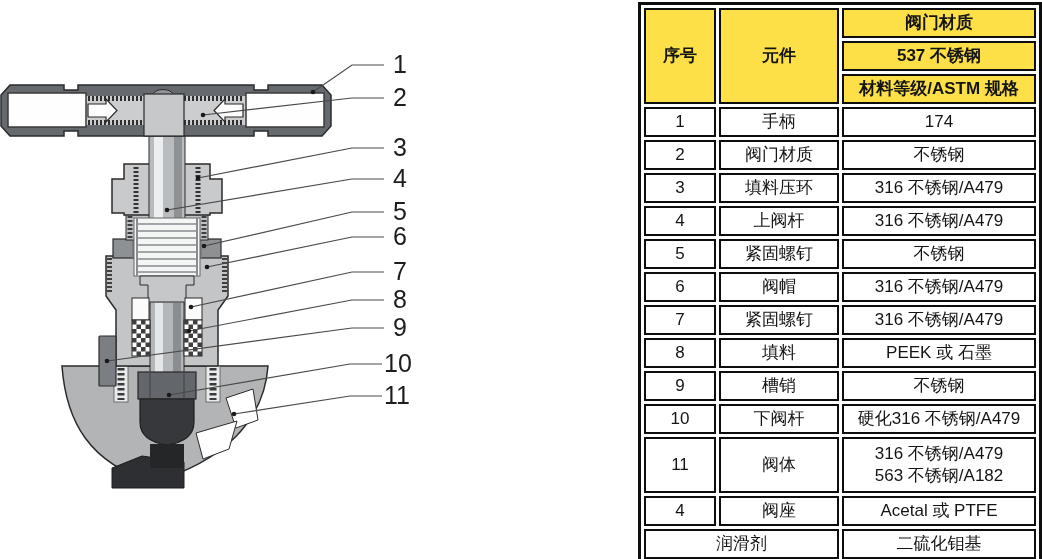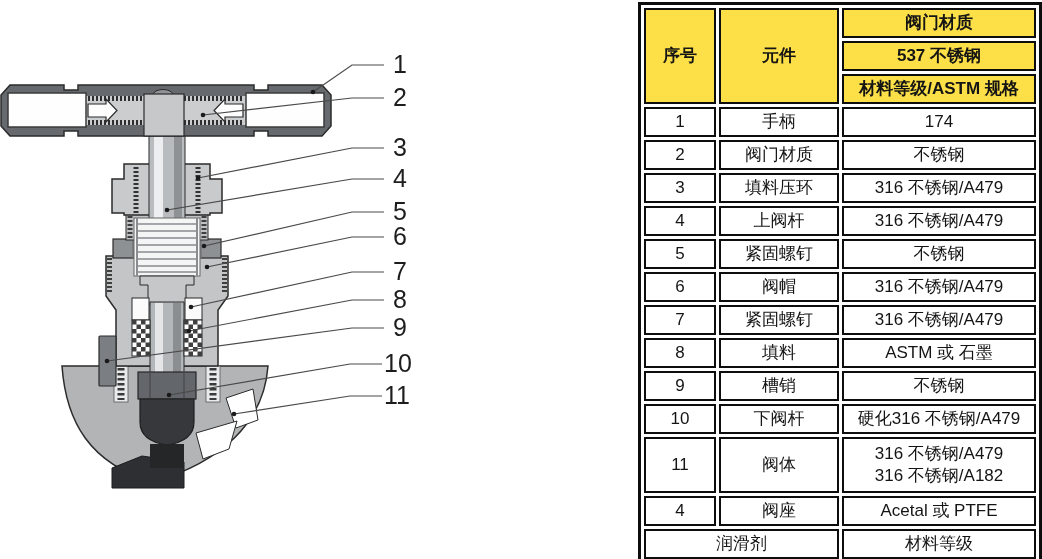--- a/index.html
+++ b/index.html
@@ -232,46 +232,46 @@
         <td>316 不锈钢/A479</td>
       </tr>
       <tr class="drow">
         <td>7</td>
         <td>紧固螺钉</td>
         <td>316 不锈钢/A479</td>
       </tr>
       <tr class="drow">
         <td>8</td>
         <td>填料</td>
-        <td>ASTM 或 石墨</td>
+        <td>PEEK 或 石墨</td>
       </tr>
       <tr class="drow">
         <td>9</td>
         <td>槽销</td>
         <td>不锈钢</td>
       </tr>
       <tr class="drow">
         <td>10</td>
         <td>下阀杆</td>
         <td>硬化316 不锈钢/A479</td>
       </tr>
       <tr class="tall">
         <td>11</td>
         <td>阀体</td>
         <td class="mat2">
           <div>316 不锈钢/A479</div>
-          <div>316 不锈钢/A182</div>
+          <div>563 不锈钢/A182</div>
         </td>
       </tr>
       <tr class="drow">
         <td>4</td>
         <td>阀座</td>
         <td>Acetal 或 PTFE</td>
       </tr>
       <tr class="drow">
         <td colspan="2">润滑剂</td>
-        <td>材料等级</td>
+        <td>二硫化钼基</td>
       </tr>
     </tbody>
       </table>
   </div>
 
 </div>
 
 </body></html>

